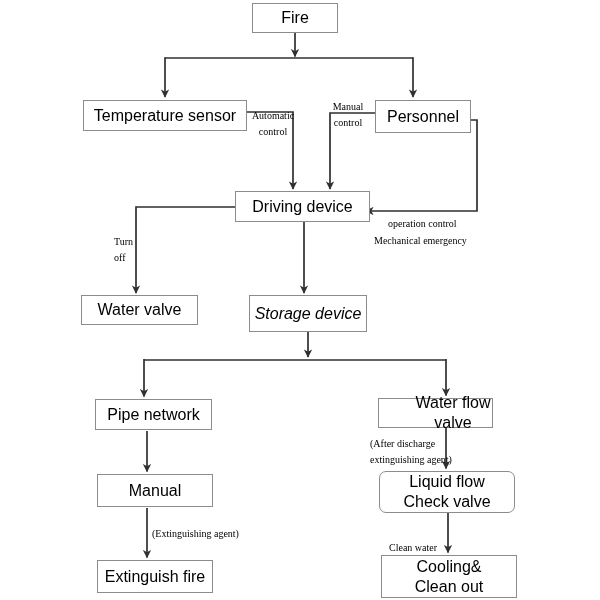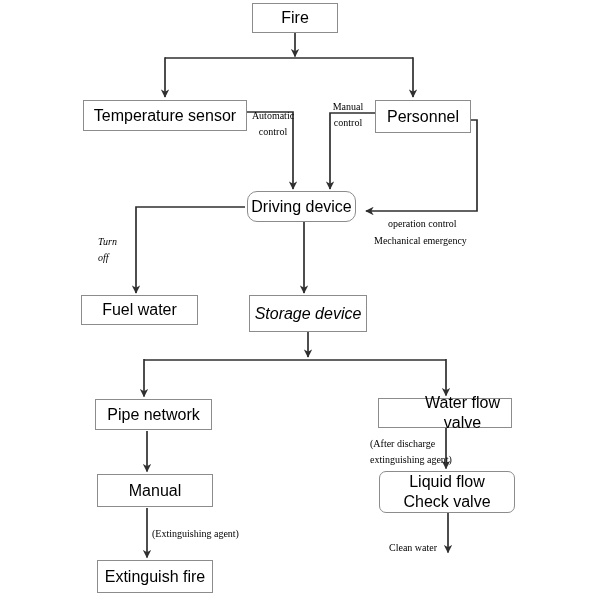--- a/index.html
+++ b/index.html
@@ -80,49 +80,51 @@
     <path class="edge" d="M446,428 L446,468.5" marker-end="url(#arrowhead)"></path>
     <path class="edge" d="M448,513 L448,552.5" marker-end="url(#arrowhead)"></path>
   </svg>
 
   <div class="node" style="left:252px; top:3px; width:86px; height:30px;">Fire</div>
 
   <div class="node" style="left:83px; top:100px; width:164px; height:31px;">Temperature sensor</div>
 
   <div class="node" style="left:375px; top:100px; width:96px; height:33px;">Personnel</div>
 
-  <div class="node" style="left:247px; top:191px; width:109px; height:31px;border-radius:10px;">Driving device</div>
+  <div class="node" style="left:235px; top:191px; width:135px; height:31px;">Driving device</div>
 
-  <div class="node" style="left:81px; top:295px; width:117px; height:30px;">Fuel water</div>
+  <div class="node" style="left:81px; top:295px; width:117px; height:30px;">Water valve</div>
 
   <div class="node" style="left:249px; top:295px; width:118px; height:37px;font-style:italic;">Storage device</div>
 
   <div class="node" style="left:95px; top:399px; width:117px; height:31px;">Pipe network</div>
 
-  <div class="node" style="left:378px; top:398px; width:134px; height:30px;padding-left:35px;">Water flow valve</div>
+  <div class="node" style="left:378px; top:398px; width:115px; height:30px;padding-left:35px;">Water flow valve</div>
 
   <div class="node" style="left:97px; top:474px; width:116px; height:33px;">Manual</div>
 
   <div class="node" style="left:379px; top:471px; width:136px; height:42px;border-radius:7px;">Liquid flow
 Check valve</div>
 
   <div class="node" style="left:97px; top:560px; width:116px; height:33px;">Extinguish fire</div>
 
+  <div class="node" style="left:381px; top:555px; width:136px; height:43px;">Cooling&amp;
+Clean out</div>
 
   <div class="elabel center" style="left:249px; top:108px; width:48px;">Automatic
 control</div>
 
   <div class="elabel center" style="left:329px; top:99px; width:38px;">Manual
 control</div>
 
   <div class="elabel nowrap" style="left:374px; top:189px;margin-top:44px;">Mechanical emergency</div>
 
   <div class="elabel nowrap" style="left:388px; top:216px;">operation control</div>
 
-  <div class="elabel" style="left:98px; top:234px;font-style:italic;">Turn
+  <div class="elabel" style="left:114px; top:234px;">Turn
 off</div>
 
   <div class="elabel" style="left:370px; top:436px;">(After discharge
 extinguishing agent)</div>
 
   <div class="elabel nowrap" style="left:152px; top:526px;">(Extinguishing agent)</div>
 
   <div class="elabel nowrap" style="left:389px; top:540px;">Clean water</div>
 
 </div>

